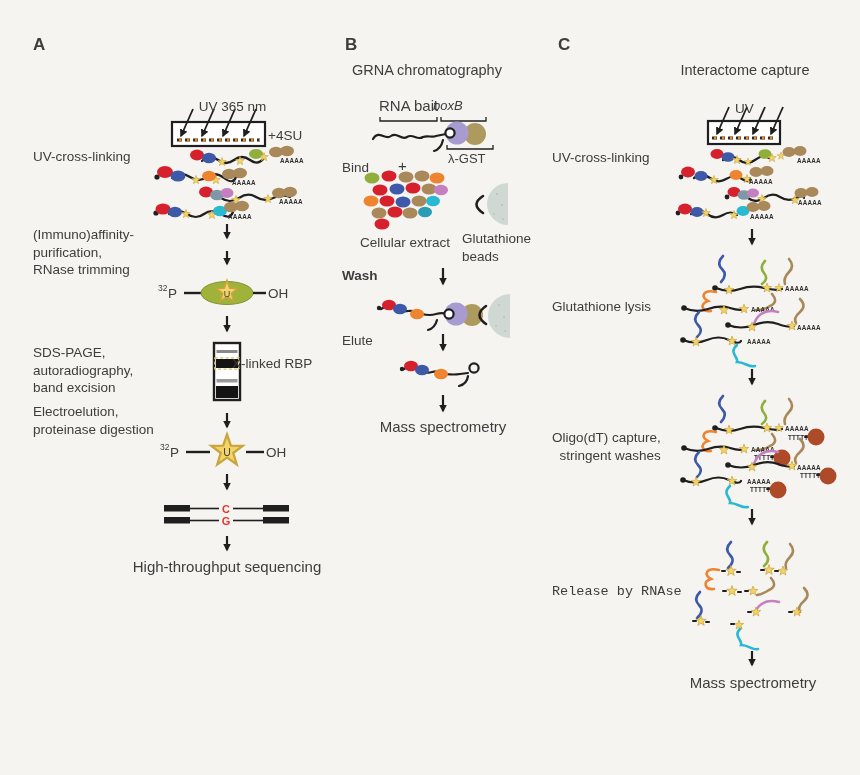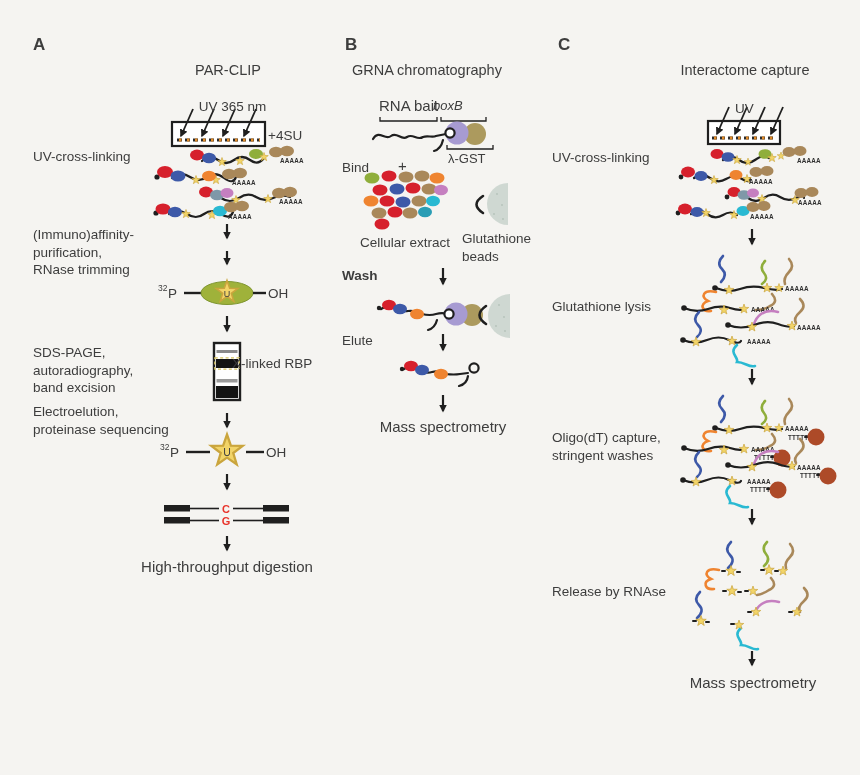--- a/index.html
+++ b/index.html
@@ -427,52 +427,51 @@
     <line class="frag" x1="789" y1="612" x2="792" y2="612"></line>
     <path class="sq st-cyan" d="M741,628 c-9,8 2,12 0,17 c8,0 12,6 17,4"></path>
     <use href="#star" class="star" transform="translate(739,625) scale(.5)"></use>
     <line class="frag" x1="731" y1="624" x2="734" y2="624"></line>
   </g>
 
   <line class="arr" x1="752" y1="651" x2="752" y2="665" marker-end="url(#ah)"></line>
 </svg>
 
 <div class="lbl panel-letter" style="left:33px;top:36px;">A</div>
-<div class="lbl title ctr" style="left:150px;top:62px;width:156px;">PAR-CLIP</div>
 <div class="lbl ctr" style="left:180px;top:98px;width:105px;">UV 365 nm</div>
 <div class="lbl" style="left:268px;top:127px;text-align:right;">+4SU</div>
 <div class="lbl" style="left:33px;top:148px;">UV-cross-linking</div>
 <div class="lbl" style="left:33px;top:226px;">(Immuno)affinity-
 purification,
 RNase trimming</div>
 <div class="lbl" style="left:33px;top:344px;">SDS-PAGE,
 autoradiography,
 band excision</div>
 <div class="lbl" style="left:232px;top:355px;">X-linked RBP</div>
 <div class="lbl" style="left:33px;top:403px;">Electroelution,
-proteinase sequencing</div>
-<div class="lbl big ctr" style="left:106px;top:558px;width:242px;">High-throughput digestion</div>
+proteinase digestion</div>
+<div class="lbl big ctr" style="left:106px;top:558px;width:242px;">High-throughput sequencing</div>
 
 <div class="lbl panel-letter" style="left:345px;top:36px;">B</div>
 <div class="lbl title" style="left:352px;top:62px;">GRNA chromatography</div>
 <div class="lbl" style="left:379px;top:97px;font-size:15px;">RNA bait</div>
 <div class="lbl" style="left:433px;top:97px;font-size:13px;font-style:italic;">boxB</div>
 <div class="lbl" style="left:448px;top:150px;font-size:13px;">λ-GST</div>
 <div class="lbl" style="left:342px;top:159px;">Bind</div>
 <div class="lbl big" style="left:398px;top:157px;">+</div>
 <div class="lbl" style="left:360px;top:234px;">Cellular extract</div>
 <div class="lbl" style="left:462px;top:230px;">Glutathione
 beads</div>
 <div class="lbl" style="left:342px;top:267px;font-weight:bold;">Wash</div>
 <div class="lbl" style="left:342px;top:332px;">Elute</div>
 <div class="lbl big ctr" style="left:358px;top:418px;width:170px;">Mass spectrometry</div>
 
 <div class="lbl panel-letter" style="left:558px;top:36px;">C</div>
 <div class="lbl title ctr" style="left:655px;top:62px;width:180px;">Interactome capture</div>
 <div class="lbl ctr" style="left:722px;top:100px;width:45px;">UV</div>
 <div class="lbl" style="left:552px;top:149px;">UV-cross-linking</div>
 <div class="lbl" style="left:552px;top:298px;">Glutathione lysis</div>
-<div class="lbl" style="left:552px;top:429px;">Oligo(dT) capture,
+<div class="lbl" style="left:552px;top:429px;text-align:right;">Oligo(dT) capture,
 stringent washes</div>
-<div class="lbl" style="left:552px;top:583px;">Release by RNAse</div>
+<div class="lbl" style="left:552px;top:583px;font-family:Liberation Mono, monospace;">Release by RNAse</div>
 <div class="lbl big ctr" style="left:668px;top:674px;width:170px;">Mass spectrometry</div>
 
 </div>
 
 </body></html>

